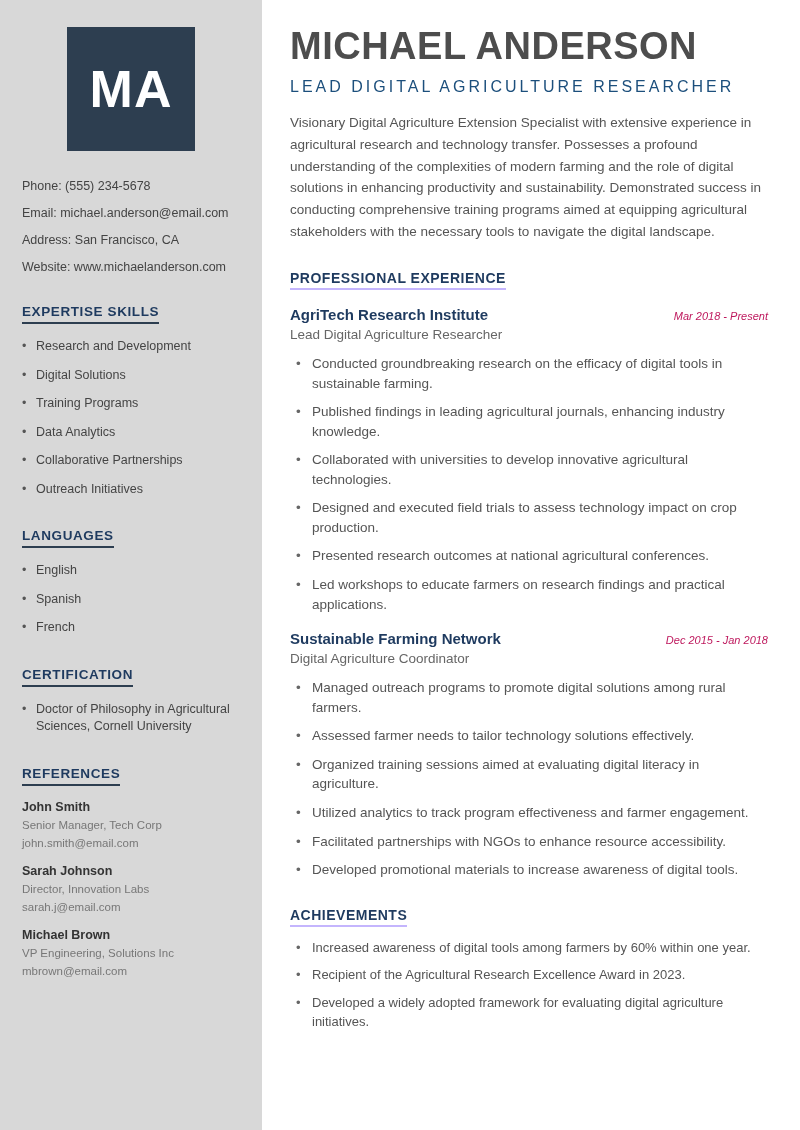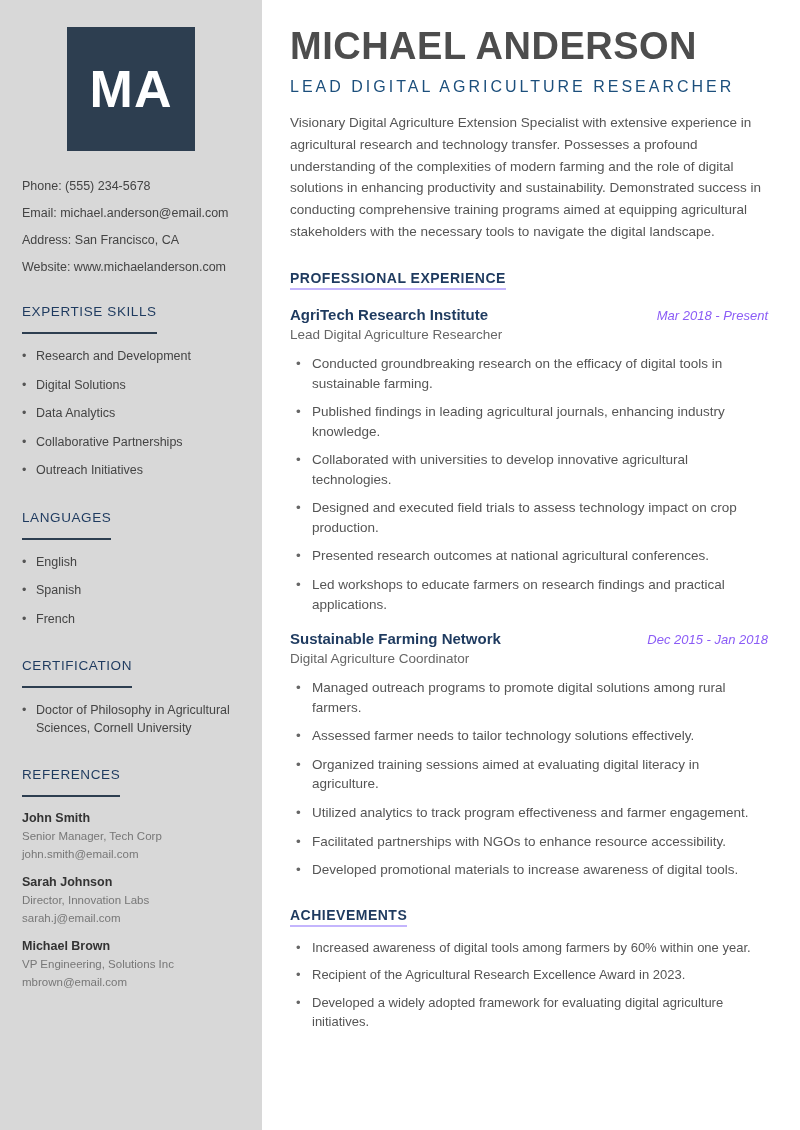--- a/index.html
+++ b/index.html
@@ -7,39 +7,39 @@
   body { font-family: "Liberation Sans", sans-serif; background: #ffffff; }
 
   .page { width: 800px; height: 1130px; display: flex; overflow: hidden; background: #ffffff; }
 
   
   .sidebar { width: 262px; flex: 0 0 262px; background: #d8d8d8; padding: 27px 22px 20px 22px; }
   .monogram { width: 128px; height: 124px; background: #2d3e50; color: #ffffff; display: flex; align-items: center; justify-content: center; font-size: 52px; font-weight: bold; letter-spacing: 1px; margin: 0 auto; }
   .contact { margin-top: 28px; }
   .contact-line { font-size: 12.5px; color: #444444; margin-bottom: 13px; }
   .side-section { margin-top: 28px; }
-  .side-heading { display: inline-block; font-size: 13.5px; font-weight: normal; color: #1e3a5f; letter-spacing: 0.6px; border-bottom: 2px solid #2d3e50; padding-bottom: 13px; margin: 0 0 14px 0; }
+  .side-heading { display: inline-block; font-size: 13.5px; font-weight: bold; color: #1e3a5f; letter-spacing: 0.6px; border-bottom: 2px solid #2d3e50; padding-bottom: 3px; margin: 0 0 14px 0; }
   ul.plain { list-style: none; margin: 0; padding: 0; }
   ul.plain li { position: relative; padding-left: 14px; font-size: 12.5px; color: #444444; margin-bottom: 11px; line-height: 1.4; }
   ul.plain li::before { content: "•"; position: absolute; left: 0; color: #555555; }
   .ref-entry { margin-bottom: 13px; }
   .ref-name { font-size: 12.5px; font-weight: bold; color: #333333; margin-bottom: 3px; }
   .ref-title, .ref-email { font-size: 11.5px; color: #777777; margin-bottom: 2px; line-height: 1.4; }
 
   
   .main { flex: 1; padding: 26px 32px 20px 28px; }
   .name { font-size: 38px; font-weight: bold; color: #4d4d4d; letter-spacing: 0.5px; margin: 0; line-height: 1.1; }
   .job-title-main { font-size: 16px; color: #1c4f7c; letter-spacing: 3px; margin: 10px 0 0 0; font-weight: normal; }
   .summary { font-size: 13.5px; color: #555555; line-height: 1.62; margin-top: 16px; }
   .section-heading { display: inline-block; font-size: 14px; font-weight: bold; color: #1e3a5f; letter-spacing: 0.5px; border-bottom: 2px solid #c4b5fd; padding-bottom: 2px; margin: 0; }
   .main-section { margin-top: 26px; }
   .job { margin-top: 16px; }
   .job-header { display: flex; justify-content: space-between; align-items: baseline; gap: 11px; }
   .company { font-size: 15px; font-weight: bold; color: #1e3a5f; }
-  .dates { font-size: 13px; font-style: italic; color: #8b5cf6; white-space: nowrap; }
+  .dates { font-size: 11px; font-style: italic; color: #be185d; white-space: nowrap; }
   .role { font-size: 13.5px; color: #666666; margin-top: 4px; }
   ul.bullets { list-style: none; margin: 12px 0 0 0; padding: 0 0 0 6px; }
   ul.bullets li { position: relative; padding-left: 16px; font-size: 13.5px; color: #555555; line-height: 1.45; margin-bottom: 9px; }
   ul.bullets li::before { content: "•"; position: absolute; left: 0; color: #666666; }
   ul.bullets.tight li { font-size: 13px; margin-bottom: 9px; }
 </style>
 </head>
 <body>
 
 <div class="page">
@@ -56,20 +56,21 @@
     </div>
 
     <section class="side-section">
       <h2 class="side-heading">EXPERTISE SKILLS</h2>
       <ul class="plain">
 
           <li>Research and Development</li>
 
           <li>Digital Solutions</li>
 
+          <li>Training Programs</li>
 
           <li>Data Analytics</li>
 
           <li>Collaborative Partnerships</li>
 
           <li>Outreach Initiatives</li>
         </ul>
     </section>
 
     <section class="side-section">

